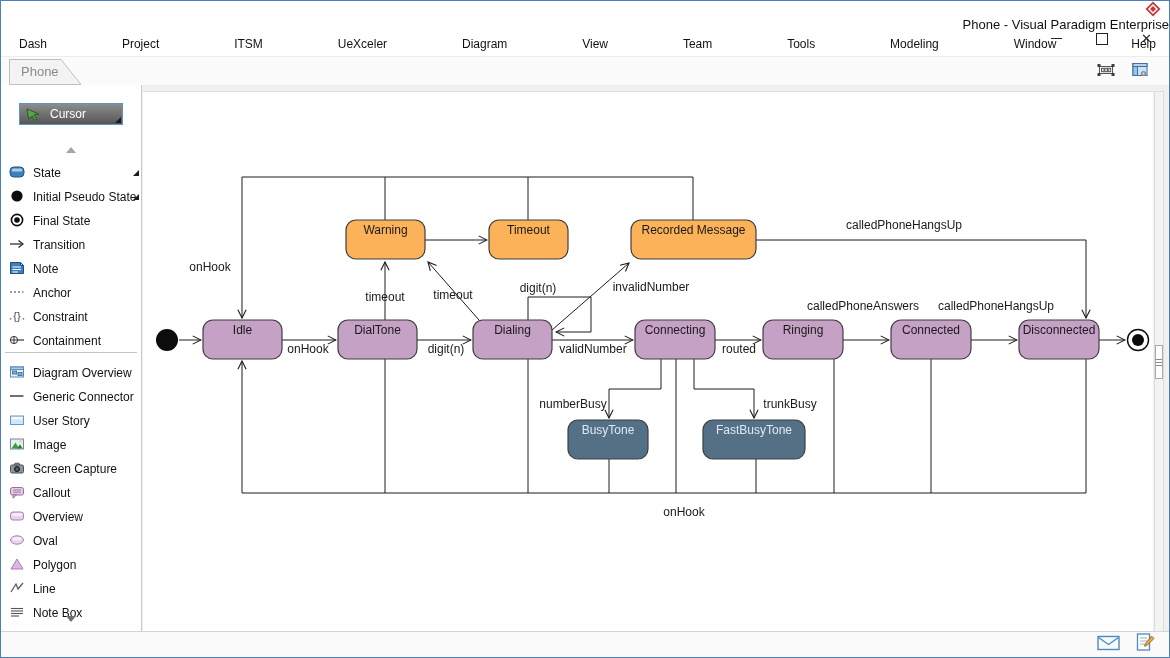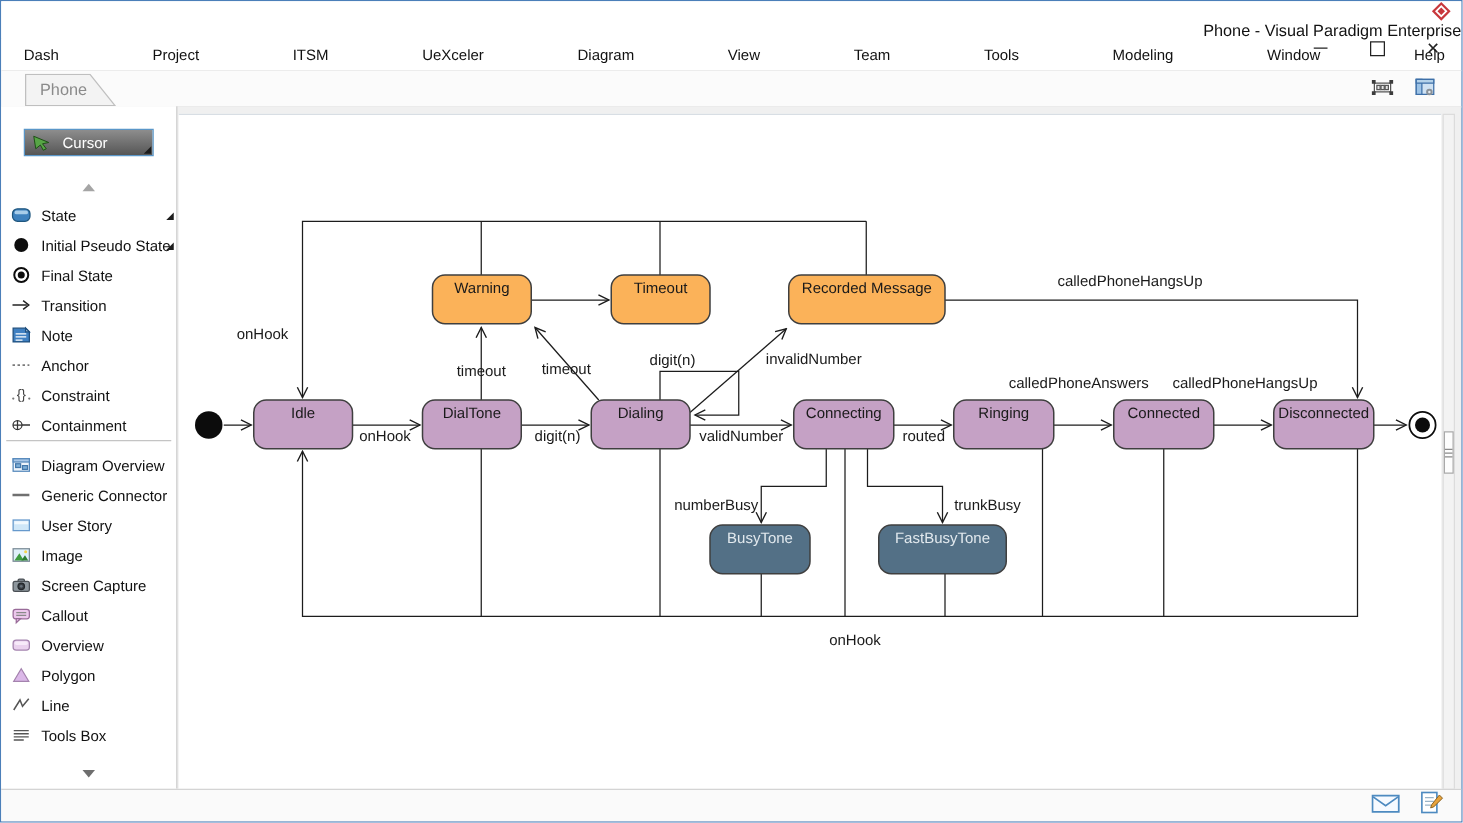--- a/index.html
+++ b/index.html
@@ -15,21 +15,21 @@
   .glyph-min{width:11px;height:1px;background:#222;}
   .glyph-max{width:10px;height:10px;border:1px solid #222;}
   .glyph-close{font-size:13px;color:#222;line-height:1;}
 
   
   .menubar{height:25px;display:flex;align-items:center;padding-left:5px;background:#fff;border-bottom:1px solid #ececec;justify-content:space-between;}
   .menu-item{padding:0 13px;font-size:12px;color:#111;cursor:default;}
 
   
   .tabrow{position:relative;height:28px;background:#fbfbfb;border-bottom:1px solid #d6d6d6;}
-  .tab{position:absolute;left:8px;top:2px;width:74px;height:26px;margin-left:11px;}
+  .tab{position:absolute;left:8px;top:2px;width:74px;height:26px;}
   .tab-label{position:absolute;left:12px;top:5px;font-size:13px;color:#8a8a8a;}
   .tabrow-icons{position:absolute;right:16px;top:1px;display:flex;gap:8px;}
   .tbar-btn{width:26px;height:26px;display:flex;align-items:center;justify-content:center;background:transparent;border:none;padding:0;}
 
   
   .main{position:absolute;top:84px;left:0;right:0;bottom:26px;background:#f0f0f0;}
 
   
   .toolbox{position:absolute;left:0;top:0;bottom:0;width:141px;background:#fff;border-right:1px solid #c9c9c9;box-sizing:border-box;overflow:hidden;}
   .cursor-row{margin:18px;height:20px;background:linear-gradient(#8d8d8d,#565656);border:1px solid #5a96c8;display:flex;align-items:center;padding-left:5px;gap:7px;position:relative;color:#fff;font-size:12px;}
@@ -295,20 +295,29 @@
               <svg width="16" height="16" viewBox="0 0 16 16">
                 <rect x="1.5" y="4" width="13" height="8" rx="2.5" fill="#ead2ee" stroke="#a483ae"></rect>
                 <rect x="2.8" y="5.2" width="10.4" height="2.8" rx="1.4" fill="#f7ebf9"></rect>
               </svg>
             </span>
             <span class="tb-label">Overview</span>
           </div>
           <div class="tb-item">
             <span class="tb-icon">
               <svg width="16" height="16" viewBox="0 0 16 16">
+                <ellipse cx="8" cy="8" rx="6.5" ry="4.2" fill="#ead2ee" stroke="#a483ae"></ellipse>
+                <ellipse cx="8" cy="6.8" rx="4.8" ry="1.8" fill="#f7ebf9"></ellipse>
+              </svg>
+            </span>
+            <span class="tb-label">Oval</span>
+          </div>
+          <div class="tb-item">
+            <span class="tb-icon">
+              <svg width="16" height="16" viewBox="0 0 16 16">
                 <polygon points="8,3 14,13 2,13" fill="#dbb8e8" stroke="#a483ae"></polygon>
               </svg>
             </span>
             <span class="tb-label">Polygon</span>
           </div>
           <div class="tb-item">
             <span class="tb-icon">
               <svg width="16" height="16" viewBox="0 0 16 16">
                 <polyline points="2,12 7,4 9,9 14,3" fill="none" stroke="#555" stroke-width="1.2"></polyline>
               </svg>
@@ -319,21 +328,21 @@
             <span class="tb-icon">
               <svg width="16" height="16" viewBox="0 0 16 16">
                 <g stroke="#555" stroke-width="1.1">
                   <line x1="2" y1="4.5" x2="14" y2="4.5"></line>
                   <line x1="2" y1="7" x2="14" y2="7"></line>
                   <line x1="2" y1="9.5" x2="14" y2="9.5"></line>
                   <line x1="2" y1="12" x2="10" y2="12"></line>
                 </g>
               </svg>
             </span>
-            <span class="tb-label">Tools Box</span>
+            <span class="tb-label">Note Box</span>
           </div>
         </div>
       <div class="tb-scroll tb-bottom">
           <span class="tri-down"></span>
         </div>
     </div>
 
     <div class="canvas">
       <svg width="1010" height="541" viewBox="142 90 1010 541" id="diagram-svg">
           <defs>

